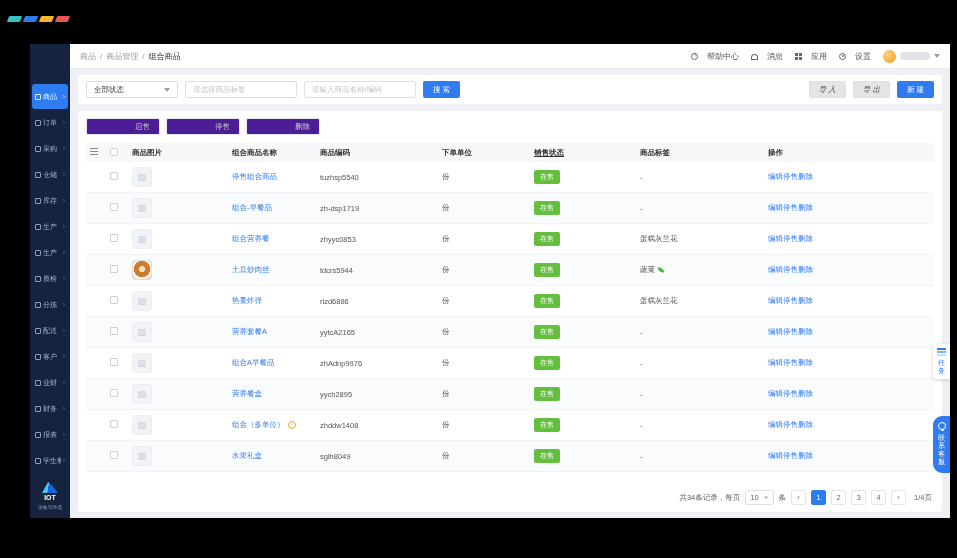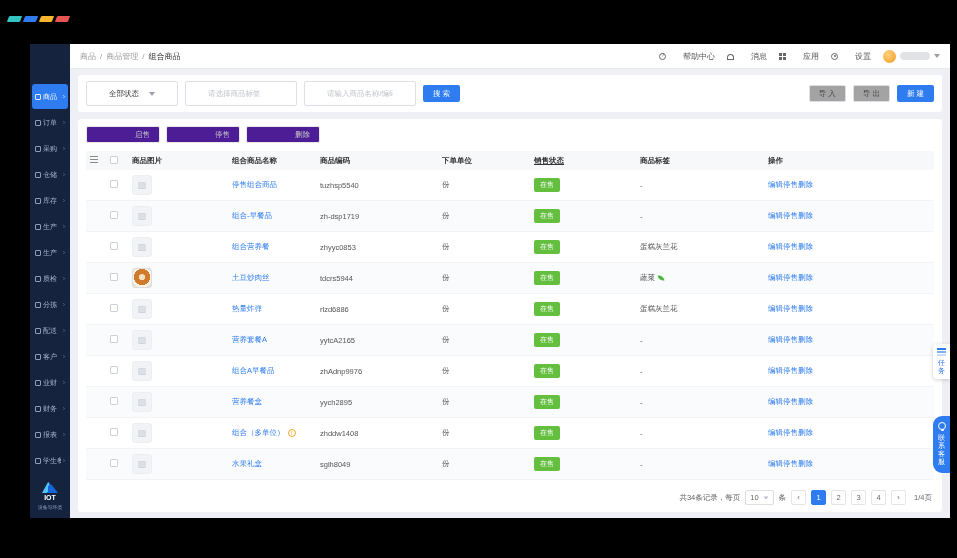--- a/index.html
+++ b/index.html
@@ -33,21 +33,21 @@
   .iot-title{ color:#fff; font-size:7px; font-weight:bold; line-height:8px; }
   .iot-sub{ color:#8fa3c4; font-size:6px; transform:scale(.8); white-space:nowrap; }
 
   
   .main{ flex:1; min-width:0; display:flex; flex-direction:column; position:relative; }
   .header{ height:24px; flex:none; background:#fff; display:flex; align-items:center;
     padding:0 10px; box-shadow:0 1px 0 #e8eaee; }
   .crumbs{ display:flex; align-items:center; gap:4px; font-size:8px; color:#999; }
   .crumb-last{ color:#333; }
   .h-right{ margin-left:auto; display:flex; align-items:center; gap:12px; }
-  .h-item{ display:flex; align-items:center; gap:17px; font-size:8px; color:#555; cursor:pointer; }
+  .h-item{ display:flex; align-items:center; gap:9px; font-size:8px; color:#555; cursor:pointer; }
   .h-ic{ width:7px; height:7px; position:relative; display:inline-block; }
   [data-icon="help-icon"]{ border:1px solid #666; border-radius:50%; }
   [data-icon="help-icon"]::after{ content:"?"; position:absolute; top:-1.5px; left:1.5px; font-size:5px; color:#666; }
   [data-icon="bell-icon"]{ height:5px; margin-top:1px; border:1px solid #666; border-bottom:none; border-radius:4px 4px 0 0; }
   [data-icon="bell-icon"]::after{ content:""; position:absolute; left:-1px; right:-1px; bottom:-1px; height:1px; background:#666; }
   [data-icon="apps-icon"]::after{ content:""; position:absolute; top:0; left:0; width:3px; height:3px;
     background:#666; box-shadow:4px 0 0 #666, 0 4px 0 #666, 4px 4px 0 #666; }
   [data-icon="gear-icon"]{ border:1px solid #666; border-radius:50%; }
   [data-icon="gear-icon"]::after{ content:""; position:absolute; top:1.5px; left:1.5px; width:2px; height:2px;
     background:#666; border-radius:50%; }
@@ -55,29 +55,29 @@
   .avatar{ width:13px; height:13px; border-radius:50%;
     background:radial-gradient(circle at 35% 35%, #ffd27a, #f59a23); }
   .name-blob{ width:30px; height:8px; border-radius:4px; background:#e2e3e6; }
   .caret-down{ width:0; height:0; border-left:3px solid transparent; border-right:3px solid transparent;
     border-top:4px solid #9aa0a8; }
 
   
   .content{ flex:1; min-height:0; padding:7px 8px 6px; display:flex; flex-direction:column; gap:7px; }
   .filter-card{ flex:none; background:#fff; border-radius:3px; padding:6px 8px;
     display:flex; align-items:center; gap:7px; }
-  .ctrl{ height:25px; border:1px solid #dcdfe6; border-radius:2px; background:#fff;
-    display:flex; align-items:center; font-size:7.5px; color:#333; padding:0 22px; }
+  .ctrl{ height:17px; border:1px solid #dcdfe6; border-radius:2px; background:#fff;
+    display:flex; align-items:center; font-size:7.5px; color:#333; padding:0 7px; }
   .select{ width:92px; justify-content:space-between; cursor:pointer; }
   input.ctrl{ width:112px; outline:none; font-family:inherit; }
   input.ctrl::placeholder{ color:#c0c4cc; }
   .btn{ height:17px; border-radius:2px; font-size:7.5px; padding:0 9px; display:inline-flex;
     align-items:center; border:1px solid transparent; cursor:pointer; font-family:inherit; }
   .btn-primary{ background:#2e7cf0; color:#fff; }
-  .btn-plain{ background:#a3a3a3; border-color:#dcdfe6; color:#444; }
+  .btn-plain{ background:#e5e5e5; border-color:#dcdfe6; color:#444;font-style:italic; }
   .btn-disabled{ background:#4c1d95; border-color:#e8e8e8; color:#c6c6c6; cursor:default;padding-left:48px; }
   .spacer{ flex:1; }
 
   .table-card{ flex:1; min-height:0; background:#fff; border-radius:3px;
     padding:7px 8px 4px; display:flex; flex-direction:column; }
   .bulk{ display:flex; gap:6px; margin-bottom:8px; }
   .thead,.trow{ display:flex; align-items:center; }
   .thead{ background:#f7f8fa; height:19px; font-size:7.5px; color:#333; font-weight:bold; flex:none; }
   .tbody{ flex:1; min-height:0; }
   .trow{ height:31px; border-bottom:1px solid #f2f3f5; font-size:7.5px; color:#555; }

